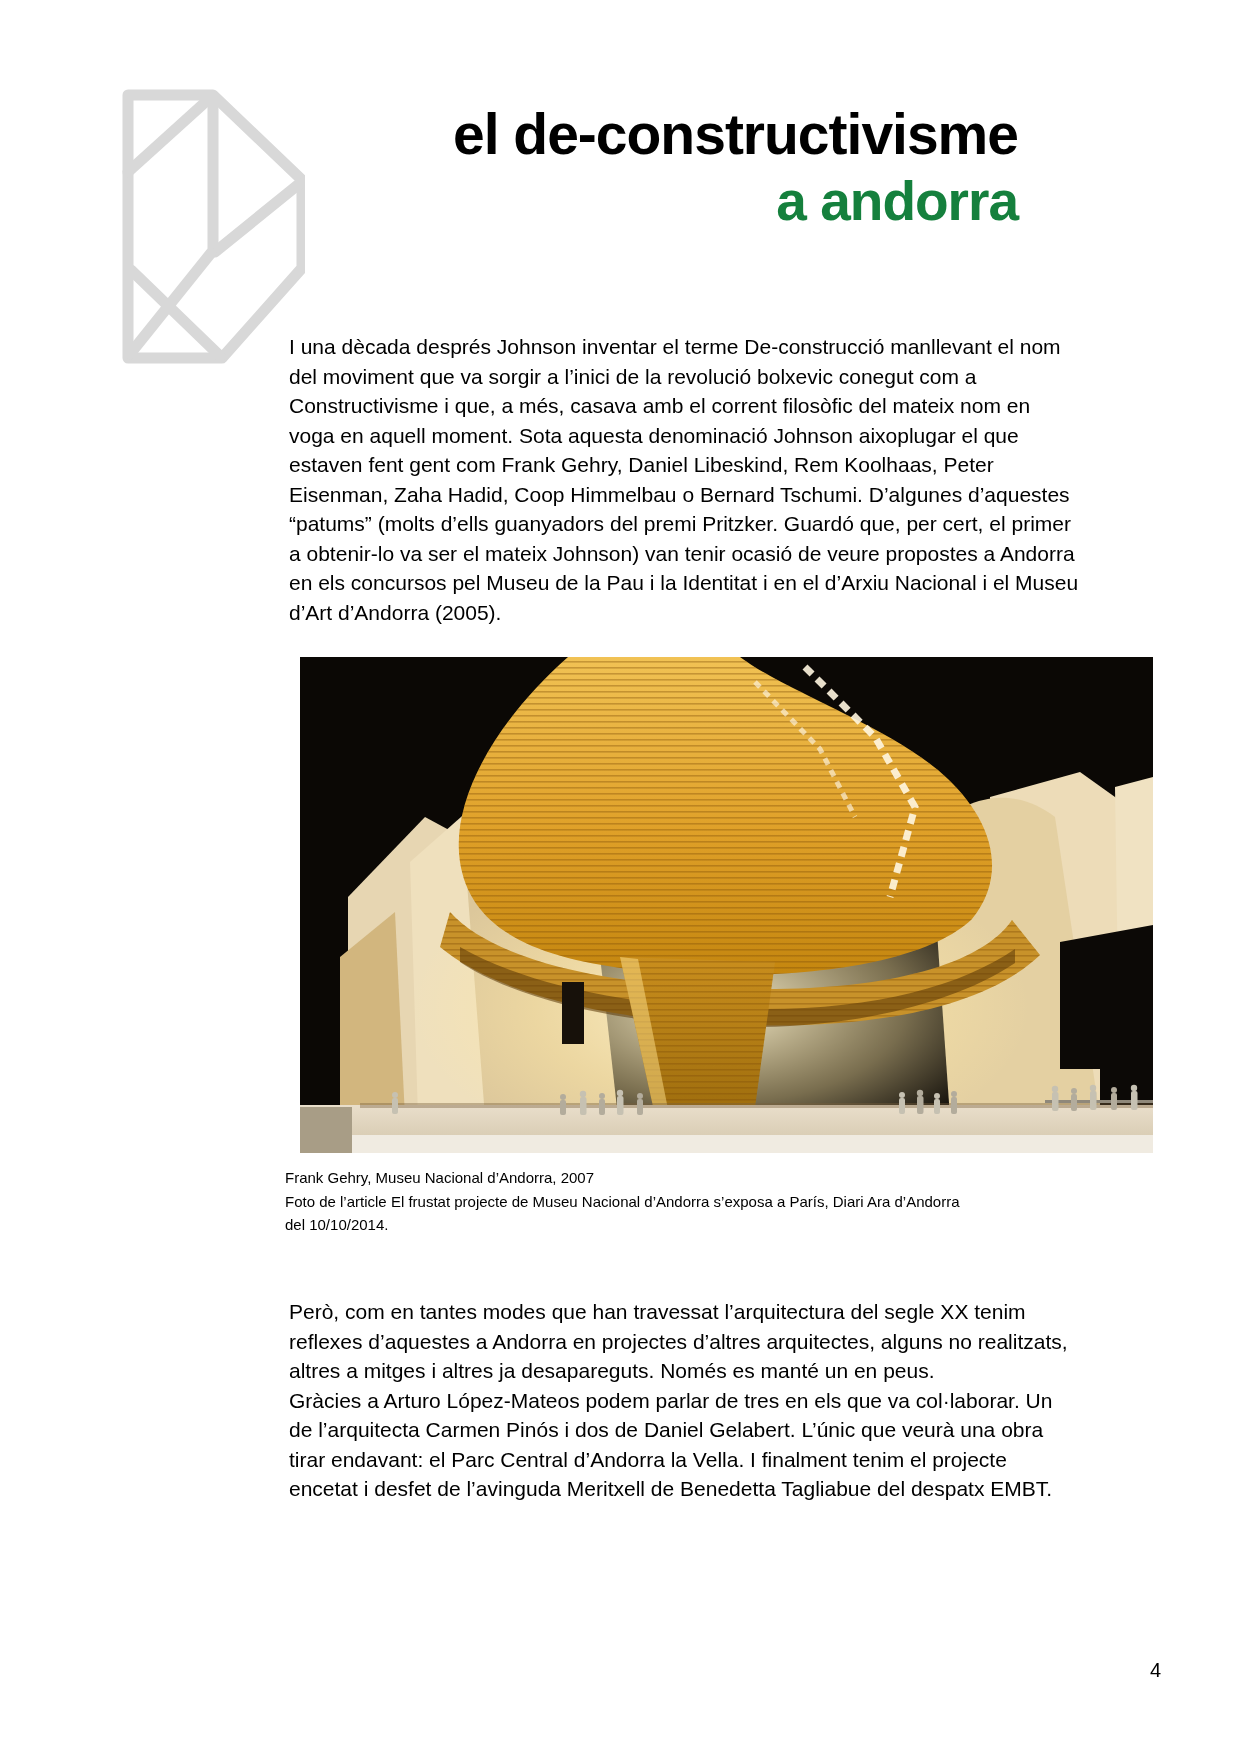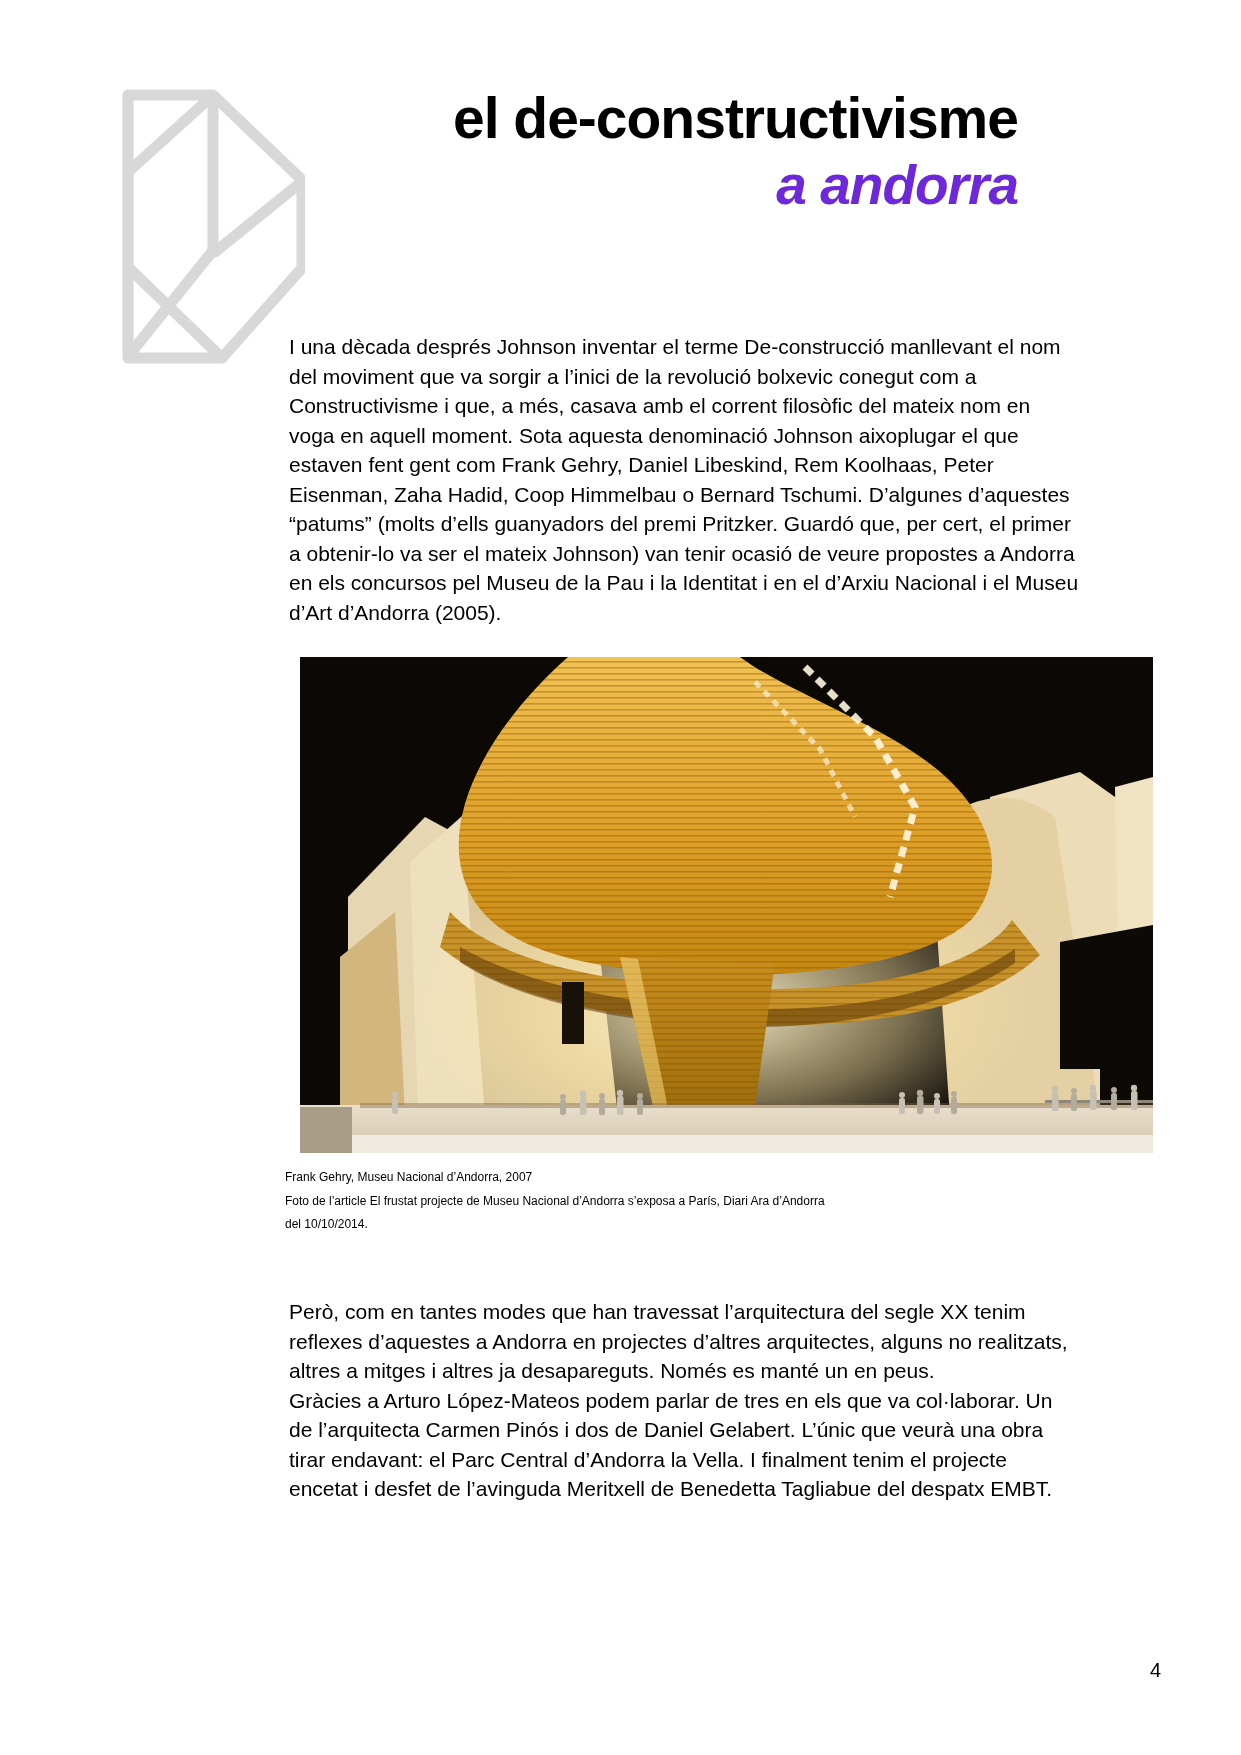--- a/index.html
+++ b/index.html
@@ -6,29 +6,29 @@
   .page{
     position:relative;
     width:1241px;
     height:1755px;
     background:#ffffff;
     font-family:"Liberation Sans","DejaVu Sans",sans-serif;
     color:#000;
     overflow:hidden;
   }
   .logo{position:absolute;left:112px;top:83px;width:193px;height:282px;}
-  .title-block{position:absolute;top:86px;right:223px;text-align:right;}
+  .title-block{position:absolute;top:102px;right:223px;text-align:right;}
   .title{font-size:57px;font-weight:bold;line-height:64px;letter-spacing:-1px;white-space:nowrap;}
   .subtitle{font-size:55px;font-weight:bold;line-height:62px;letter-spacing:-1px;margin-top:4px;white-space:nowrap;}
   .para{position:absolute;left:289px;width:790px;font-size:21px;line-height:29.5px;}
   .para b{font-weight:normal;}
   #intro-para{top:332px;}
   #body-para{top:1297px;}
   .photo{position:absolute;left:300px;top:657px;width:853px;height:496px;}
-  .caption{position:absolute;left:285px;top:1166px;width:880px;font-size:12px;line-height:23.5px;}
+  .caption{position:absolute;left:285px;top:1166px;width:880px;font-size:15px;line-height:23.5px;}
   .page-number{position:absolute;left:1150px;top:1659px;font-size:20px;}
 </style>
 </head>
 <body>
 
 <div class="page">
 
   <div class="logo">
     <svg width="193" height="282" viewBox="0 0 193 282">
       <g fill="none" stroke="#d8d8d8" stroke-width="11" stroke-linejoin="round" stroke-linecap="round">
@@ -37,21 +37,21 @@
         <line x1="16" y1="89" x2="99" y2="14"></line>
         <line x1="187" y1="101" x2="103" y2="169"></line>
         <line x1="99" y1="170" x2="18" y2="271"></line>
         <line x1="19" y1="187" x2="108" y2="273"></line>
       </g>
     </svg>
   </div>
 
   <div class="title-block">
     <div class="title">el de-constructivisme</div>
-    <div class="subtitle" style="color: #6d28d9; font-style: italic;">a andorra</div>
+    <div class="subtitle" style="color: #15803d;">a andorra</div>
   </div>
 
   <div class="para" id="intro-para"><span>I una dècada després </span><b>Johnson</b><span> inventar el terme De-construcció manllevant el nom del moviment que va sorgir a l’inici de la revolució bolxevic conegut com a Constructivisme i que, a més, casava amb el corrent filosòfic del mateix nom en voga en aquell moment. Sota aquesta denominació </span><b>Johnson</b><span> aixoplugar el que estaven fent gent com </span><b>Frank Gehry</b><span>, </span><b>Daniel Libeskind</b><span>, </span><b>Rem Koolhaas</b><span>, </span><b>Peter Eisenman</b><span>, </span><b>Zaha Hadid</b><span>, </span><b>Coop Himmelbau</b><span> o </span><b>Bernard Tschumi</b><span>. D’algunes d’aquestes “patums” (molts d’ells guanyadors del premi Pritzker. Guardó que, per cert, el primer a obtenir-lo va ser el mateix </span><b>Johnson</b><span>) van tenir ocasió de veure propostes a Andorra en els concursos pel Museu de la Pau i la Identitat i en el d’Arxiu Nacional i el Museu d’Art d’Andorra (2005).</span></div>
 
   <div class="photo">
     <svg width="853" height="496" viewBox="0 0 853 496">
       <defs>
         <linearGradient id="amber" x1="0" y1="0" x2="0" y2="1">
           <stop offset="0" stop-color="#f1c254"></stop>
           <stop offset="0.55" stop-color="#dfa028"></stop>

